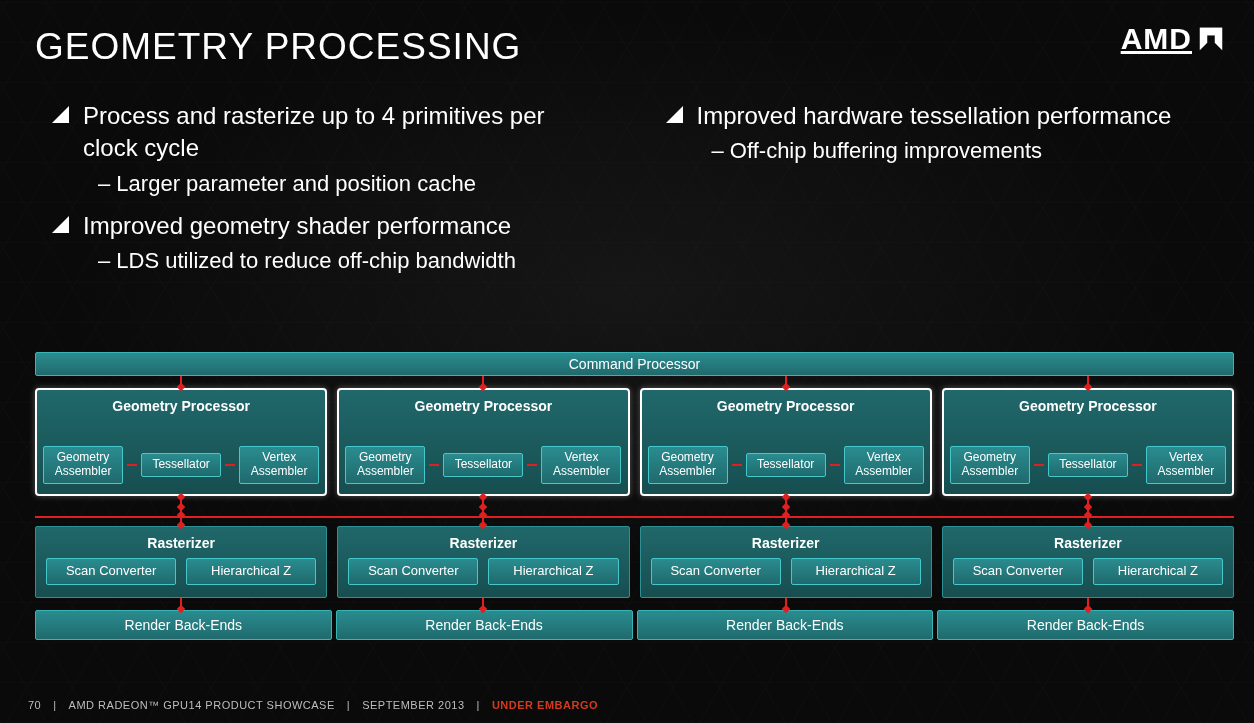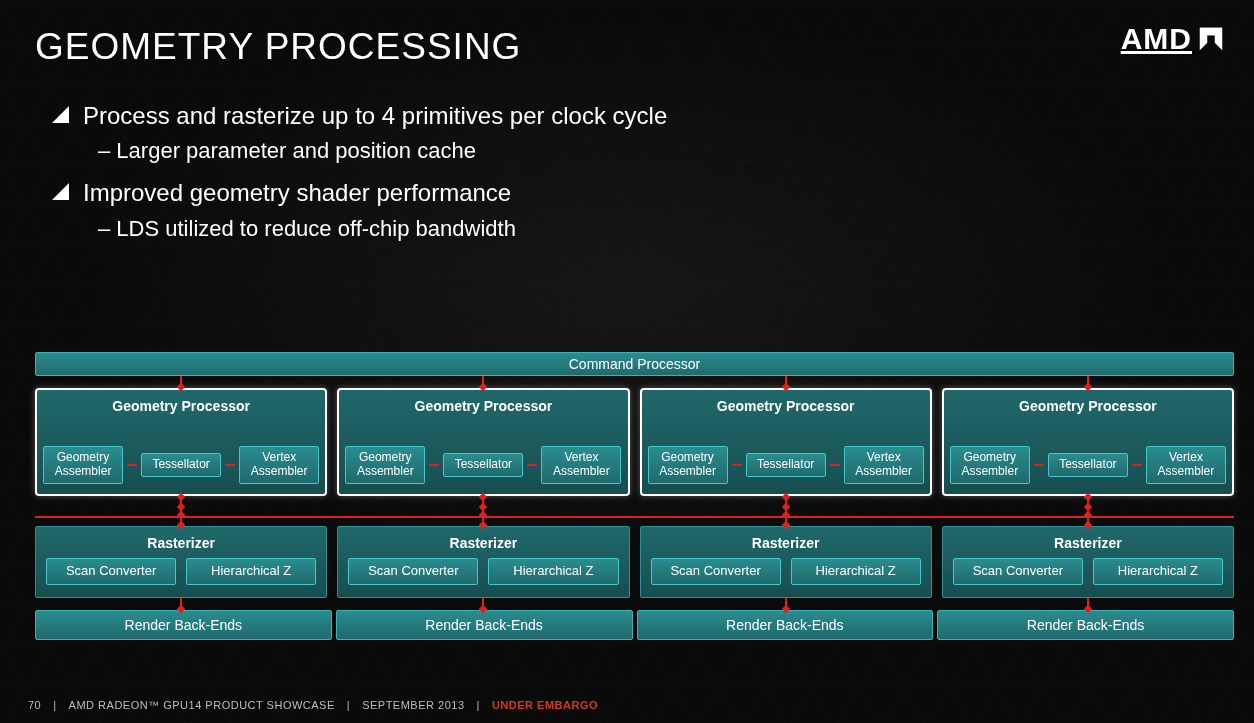--- a/index.html
+++ b/index.html
@@ -232,20 +232,31 @@
     <div class="b1">
       <span class="tri">
           <svg viewBox="0 0 17 17">
             <polygon points="0,17 17,17 17,0" fill="#fff"></polygon>
           </svg>
         </span>
       <span>Improved geometry shader performance</span>
     </div>
     <div class="b2">LDS utilized to reduce off-chip bandwidth</div>
   </div>
+  <div class="col">
+    <div class="b1">
+      <span class="tri">
+          <svg viewBox="0 0 17 17">
+            <polygon points="0,17 17,17 17,0" fill="#fff"></polygon>
+          </svg>
+        </span>
+      <span>Improved hardware tessellation performance</span>
+    </div>
+    <div class="b2">Off-chip buffering improvements</div>
+  </div>
 </div>
 
 <div class="diagram">
 
   <div class="bar">Command Processor</div>
 
   <div class="vconn-row">
     <div class="vconn-cell">
         <div class="vline"></div>
       </div>

